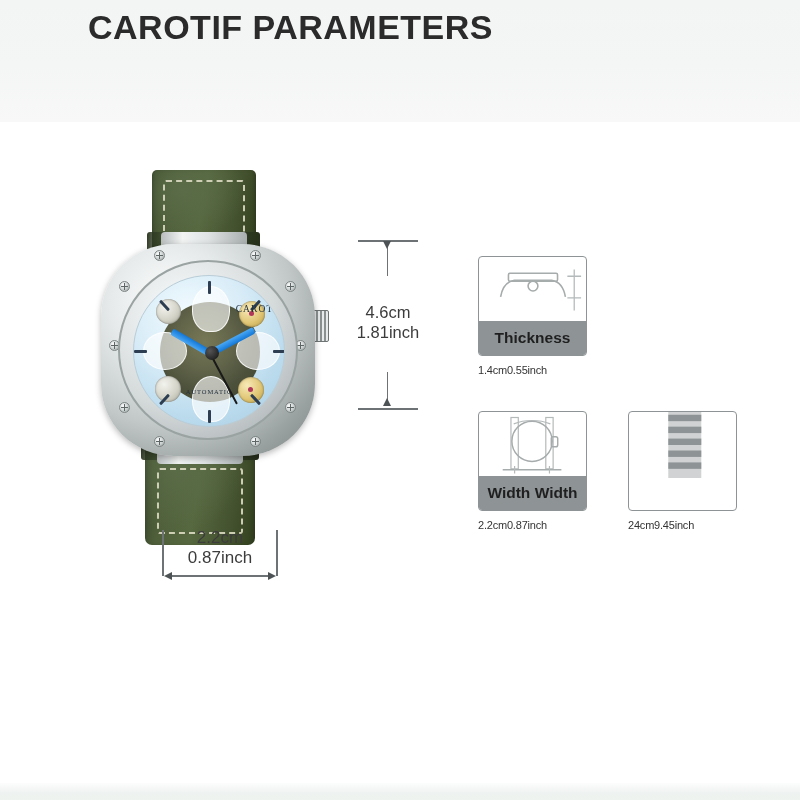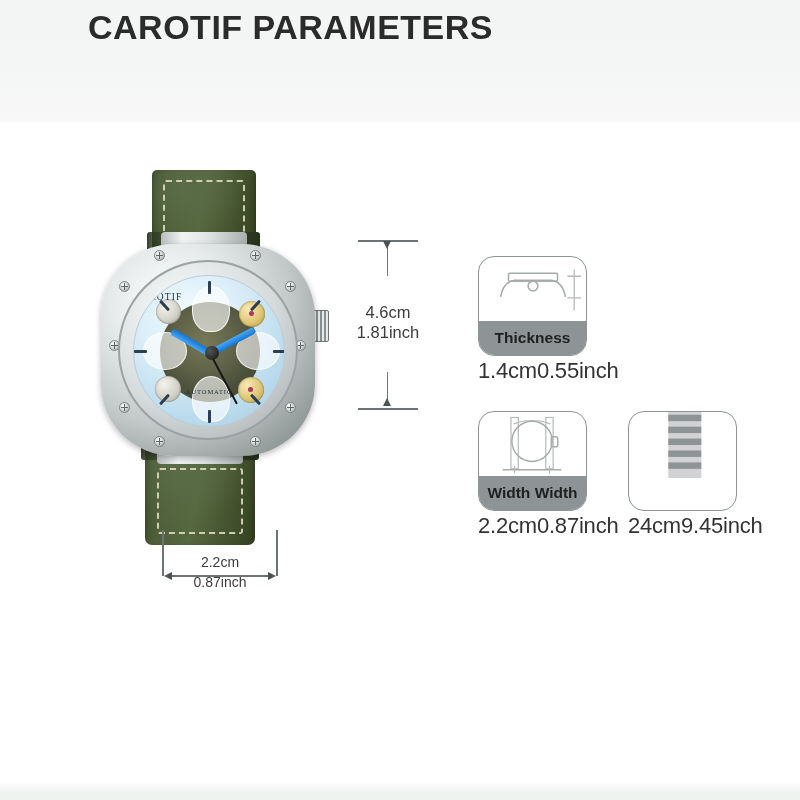--- a/index.html
+++ b/index.html
@@ -201,22 +201,22 @@
   }
   #hand-cap {
     position: absolute;
     left: 71px; top: 70px;
     width: 14px; height: 14px;
     border-radius: 50%;
     background: radial-gradient(circle at 35% 35%,#555,#111);
   }
   #brand {
     position: absolute;
-    left: 0; right: 0; top: 16px;
-    text-align: left;
+    left: 0; right: 0; top: 28px;
+    text-align: right;
     font-family: "Liberation Serif", serif;
     font-size: 9.5px;
     letter-spacing: 1.1px;
     color: #23313e;
     z-index: 6;
   }
   #auto-text {
     position: absolute;
     left: 0; right: 0; top: 112px;
     text-align: center;
@@ -278,24 +278,23 @@
   #dim-horizontal {
     position: absolute;
     left: 160px; top: 528px;
     width: 120px; height: 58px;
   }
   #dim-h-text {
     position: absolute;
     left: 0; top: 0;
     width: 120px;
     text-align: center;
-    font-size: 14px;
+    font-size: 17px;
     line-height: 20px;
     color: #3c3c3c;
-    margin-top: 24px;
   }
   .dim-vtick {
     position: absolute;
     width: 1.5px; height: 46px;
     background: #6d7375;
   }
   .arrow-left, .arrow-right {
     position: absolute;
     width: 0; height: 0;
     border-top: 4.5px solid transparent;
@@ -313,21 +312,21 @@
   .spec-cell { position: absolute; width: 135px; }
   #cell-0 { left: 0px;   top: 0px;   }
   #cell-1 { left: 150px; top: 0px;   }
   #cell-2 { left: 0px;   top: 155px; }
   #cell-3 { left: 150px; top: 155px; }
 
   .spec-card {
     position: relative;
     width: 109px; height: 100px;
     border: 1.5px solid #8e9496;
-    border-radius: 16px;
+    border-radius: 4px;
     background: #ffffff;
     overflow: hidden;
     box-sizing: border-box;
     padding-left: 36px;
   }
   .card-icon {
     position: absolute;
     left: 0; top: 0;
     width: 100%; height: 66px;
   }
@@ -338,22 +337,22 @@
     background: #8e9496;
     display: flex;
     align-items: center;
     justify-content: center;
     color: #1f1f1f;
     font-size: 15.5px;
     font-weight: bold;
     white-space: nowrap;
   }
   .card-value {
-    margin-top: 2px;
-    font-size: 22px;
+    margin-top: 8px;
+    font-size: 11px;
     color: #333333;
     white-space: nowrap;
     letter-spacing: -0.2px;
   }
   .ic-line { stroke: #a6abac; stroke-width: 1.6; fill: none; }
   .ic-thin { stroke: #b4b9ba; stroke-width: 1.3; fill: none; }
   .ic-bar  { fill: #8e9496; }
 </style>
 </head>
 <body>

